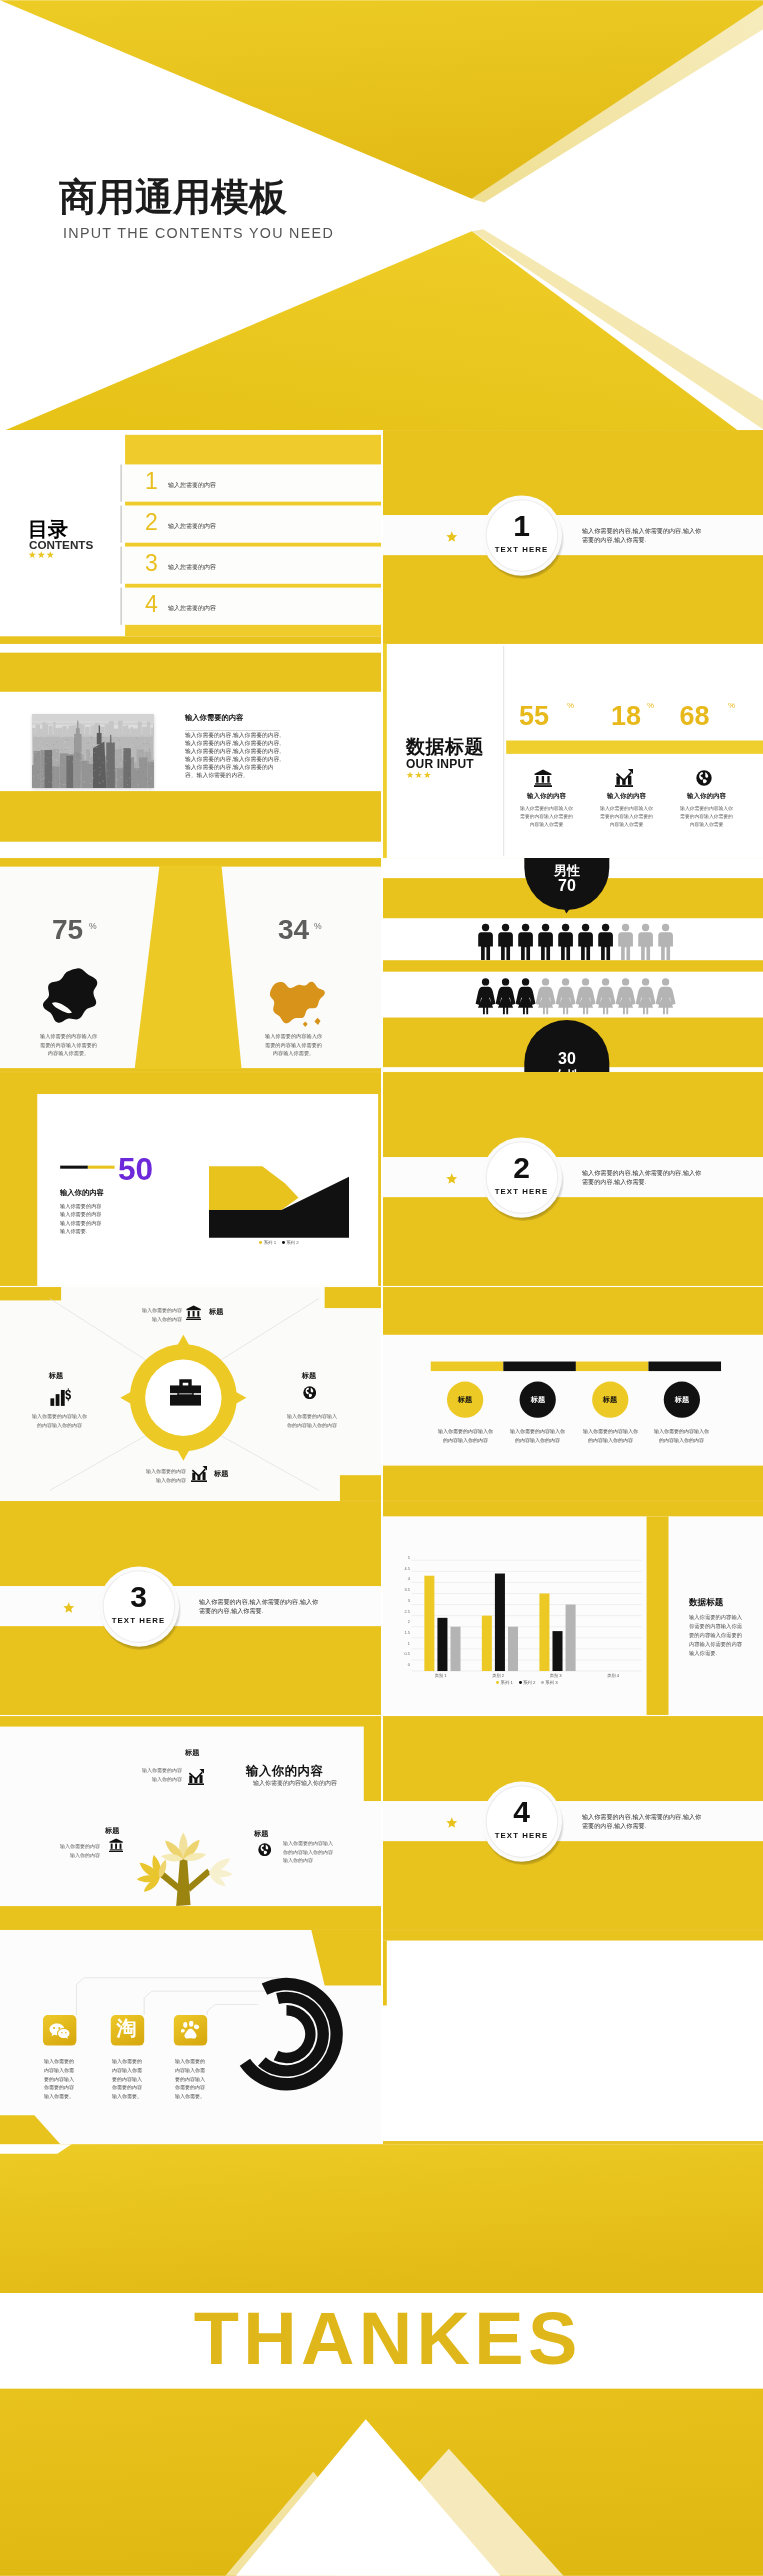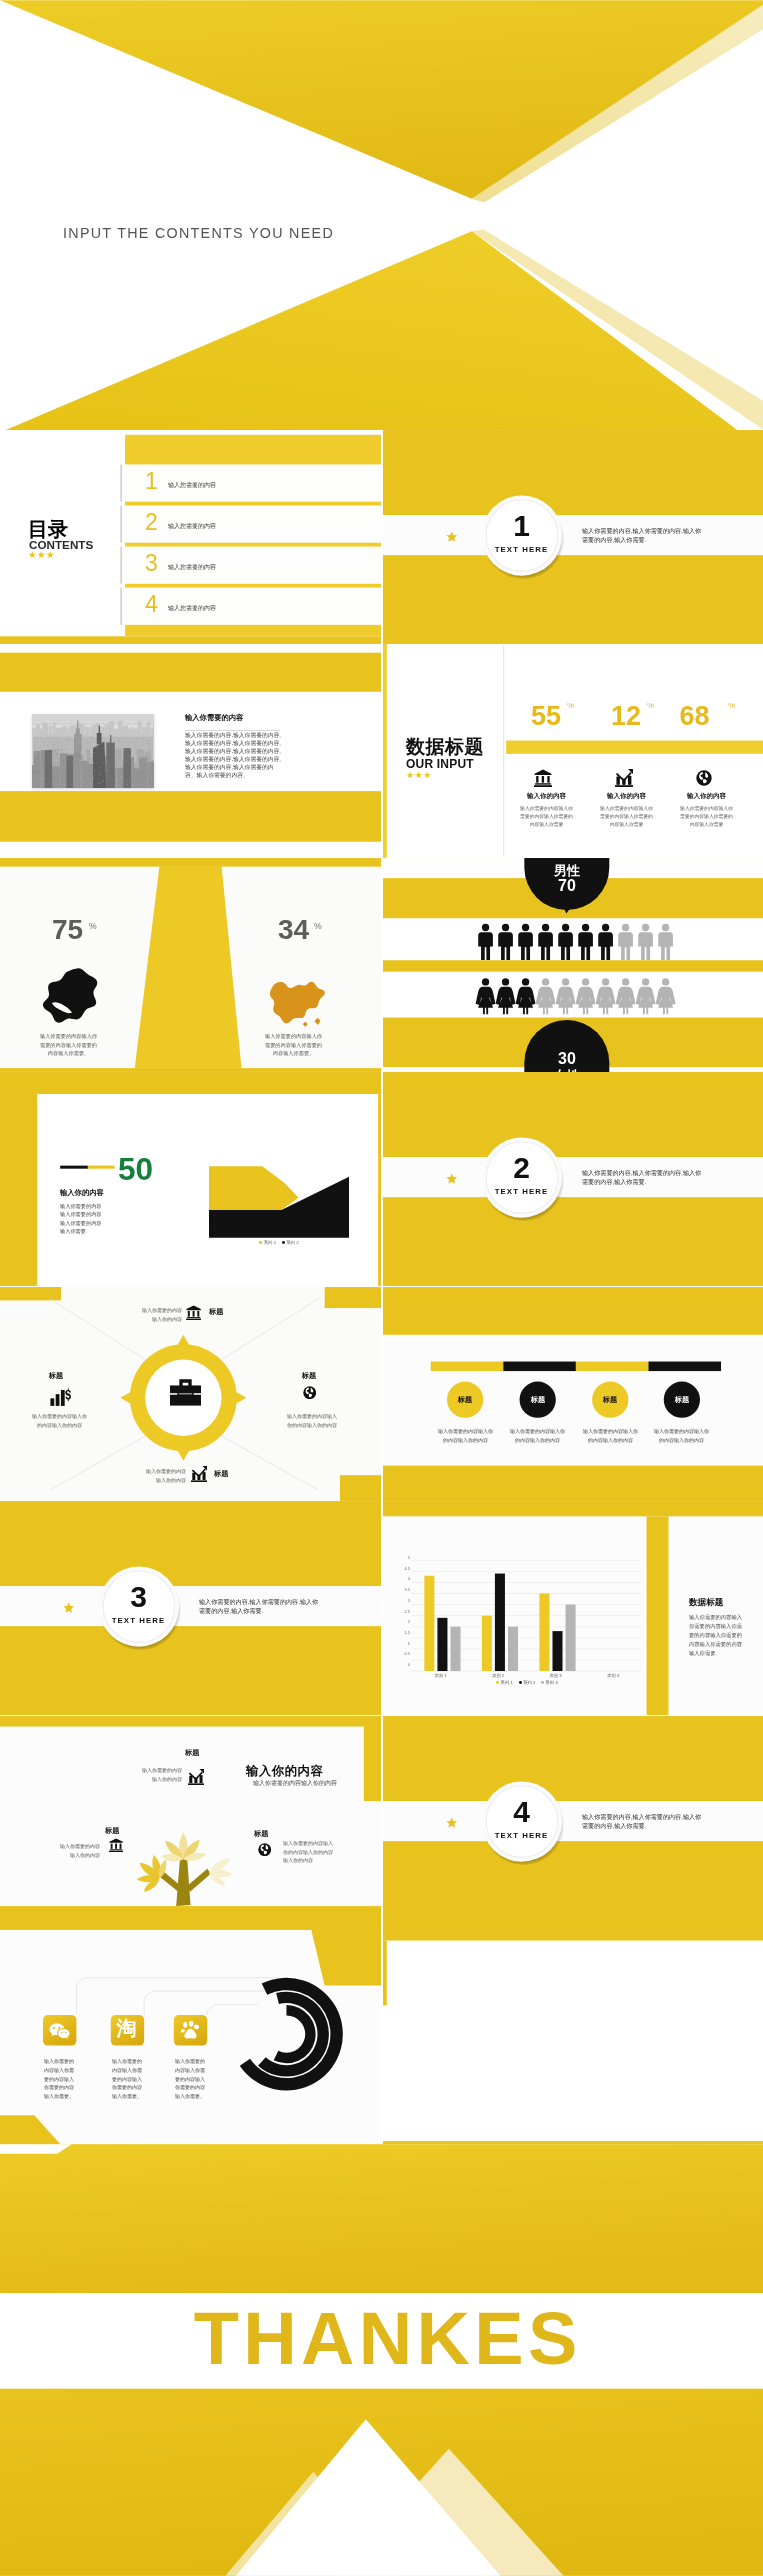--- a/index.html
+++ b/index.html
@@ -40,21 +40,21 @@
   .sl-l{font-size:6.5px;font-weight:700;color:#1a1a1a;}
   .sl-d{font-size:4.8px;color:#555;line-height:1.65;width:55px;white-space:normal;text-align:center;}
   
   .mp-v{font-size:28px;font-weight:700;color:#5d5d5d;line-height:1;}
   .mp-u{font-size:8.6px;font-weight:400;color:#6c6c6c;}
   .mp-d{font-size:5.2px;color:#555;line-height:1.65;width:59px;white-space:normal;text-align:center;}
   
   .gd-l{font-size:13px;font-weight:700;color:#fff;}
   .gd-v{font-size:16px;font-weight:700;color:#fff;}
   
-  .ar-v{font-size:31.5px;font-weight:700;color:#15803d;line-height:1;}
+  .ar-v{font-size:31.5px;font-weight:700;color:#6d28d9;line-height:1;}
   .ar-h{font-size:7.3px;font-weight:700;color:#111;}
   .ar-b{font-size:5.2px;color:#444;line-height:1.6;width:46px;white-space:normal;}
   .lg{font-size:4.4px;color:#555;}
   .chartbox{position:absolute;display:block;}
   .legend{display:flex;gap:5.7px;justify-content:center;align-items:center;margin-top:1.9px;}
   .lgi{display:inline-flex;align-items:center;gap:1.4px;}
   .sw{display:inline-block;width:2.9px;height:2.9px;border-radius:50%;}
   .xlabels{display:flex;}
   .xl{flex:1;text-align:center;font-size:4.2px;color:#555;}
   .ylabels{position:absolute;display:flex;flex-direction:column;justify-content:space-between;width:13.4px;}
@@ -110,20 +110,21 @@
       <linearGradient id="g4" x1="0" y1="1" x2="1" y2="0">
         <stop offset="0" stop-color="#f0e09a"></stop>
             <stop offset="1" stop-color="#f8eec5"></stop>
           </linearGradient>
     </defs>
     <polygon points="800,0 800,30 507,212 494,208" fill="url(#g2)"></polygon>
     <polygon points="0,0 800,0 800,4 494,208" fill="url(#g1)"></polygon>
     <polygon points="800,450 800,420 506,240 494,242" fill="url(#g4)"></polygon>
     <polygon points="6,450 772,450 494,242" fill="url(#g3)"></polygon>
   </svg>
+  <p class="tx title">商用通用模板</p>
   <p class="tx sub">INPUT THE CONTENTS YOU NEED</p>
 </div>
 <div class="slide" style="left:0;top:430px;width:381px;height:214px">
   <svg width="381" height="214" viewBox="0 0 399 224">
     <rect x="0" y="0" width="399" height="224" fill="#ffffff"></rect>
     <rect x="131" y="5" width="276" height="211" fill="#efcc2b"></rect>
     <rect x="0" y="216" width="399" height="8" fill="#e9c31d"></rect>
     <g>
           <rect x="126" y="36" width="281" height="39" fill="#fdfdfb"></rect>
           <rect x="126" y="79" width="281" height="39" fill="#fdfdfb"></rect>
@@ -506,27 +507,27 @@
   <svg width="381" height="214" viewBox="0 0 399 224">
     <rect x="0" y="0" width="399" height="224" fill="#ffffff"></rect>
     <rect x="0" y="0" width="4" height="224" fill="#efcf2e"></rect>
     <rect x="126" y="2" width="0.9" height="220" fill="#dcdcdc"></rect>
     <rect x="129" y="101" width="270" height="14" fill="#efcf2e"></rect>
   </svg>
   <p class="tx sl-cn" style="left:23px;top:89px">数据标题</p>
   <p class="tx sl-en" style="left:23px;top:112px">OUR INPUT</p>
   <p class="tx sl-st" style="left:23px;top:125px">★★★</p>  
       <div>
-    <p class="tx sl-v" style="left:125px;top:53px;width:53px;text-align:right">55</p>
+    <p class="tx sl-v" style="left:136px;top:53px;width:53px;text-align:left">55</p>
     <p class="tx sl-u" style="left:184px;top:56px">%</p>
     <p class="tx sl-l ctr" style="left:128px;top:147px;width:71px">输入你的内容</p>
     <p class="tx sl-d" style="left:136px;top:161px">输入你需要的内容输入你需要的内容输入你需要的内容输入你需要</p>
   </div>  
       <div>
-    <p class="tx sl-v" style="left:205px;top:53px;width:53px;text-align:right">12</p>
+    <p class="tx sl-v" style="left:205px;top:53px;width:53px;text-align:right">18</p>
     <p class="tx sl-u" style="left:264px;top:56px">%</p>
     <p class="tx sl-l ctr" style="left:208px;top:147px;width:71px">输入你的内容</p>
     <p class="tx sl-d" style="left:216px;top:161px">输入你需要的内容输入你需要的内容输入你需要的内容输入你需要</p>
   </div>  
       <div>
     <p class="tx sl-v" style="left:285px;top:53px;width:53px;text-align:center">68</p>
     <p class="tx sl-u" style="left:345px;top:56px">%</p>
     <p class="tx sl-l ctr" style="left:288px;top:147px;width:71px">输入你的内容</p>
     <p class="tx sl-d" style="left:296px;top:161px">输入你需要的内容输入你需要的内容输入你需要的内容输入你需要</p>
   </div>

